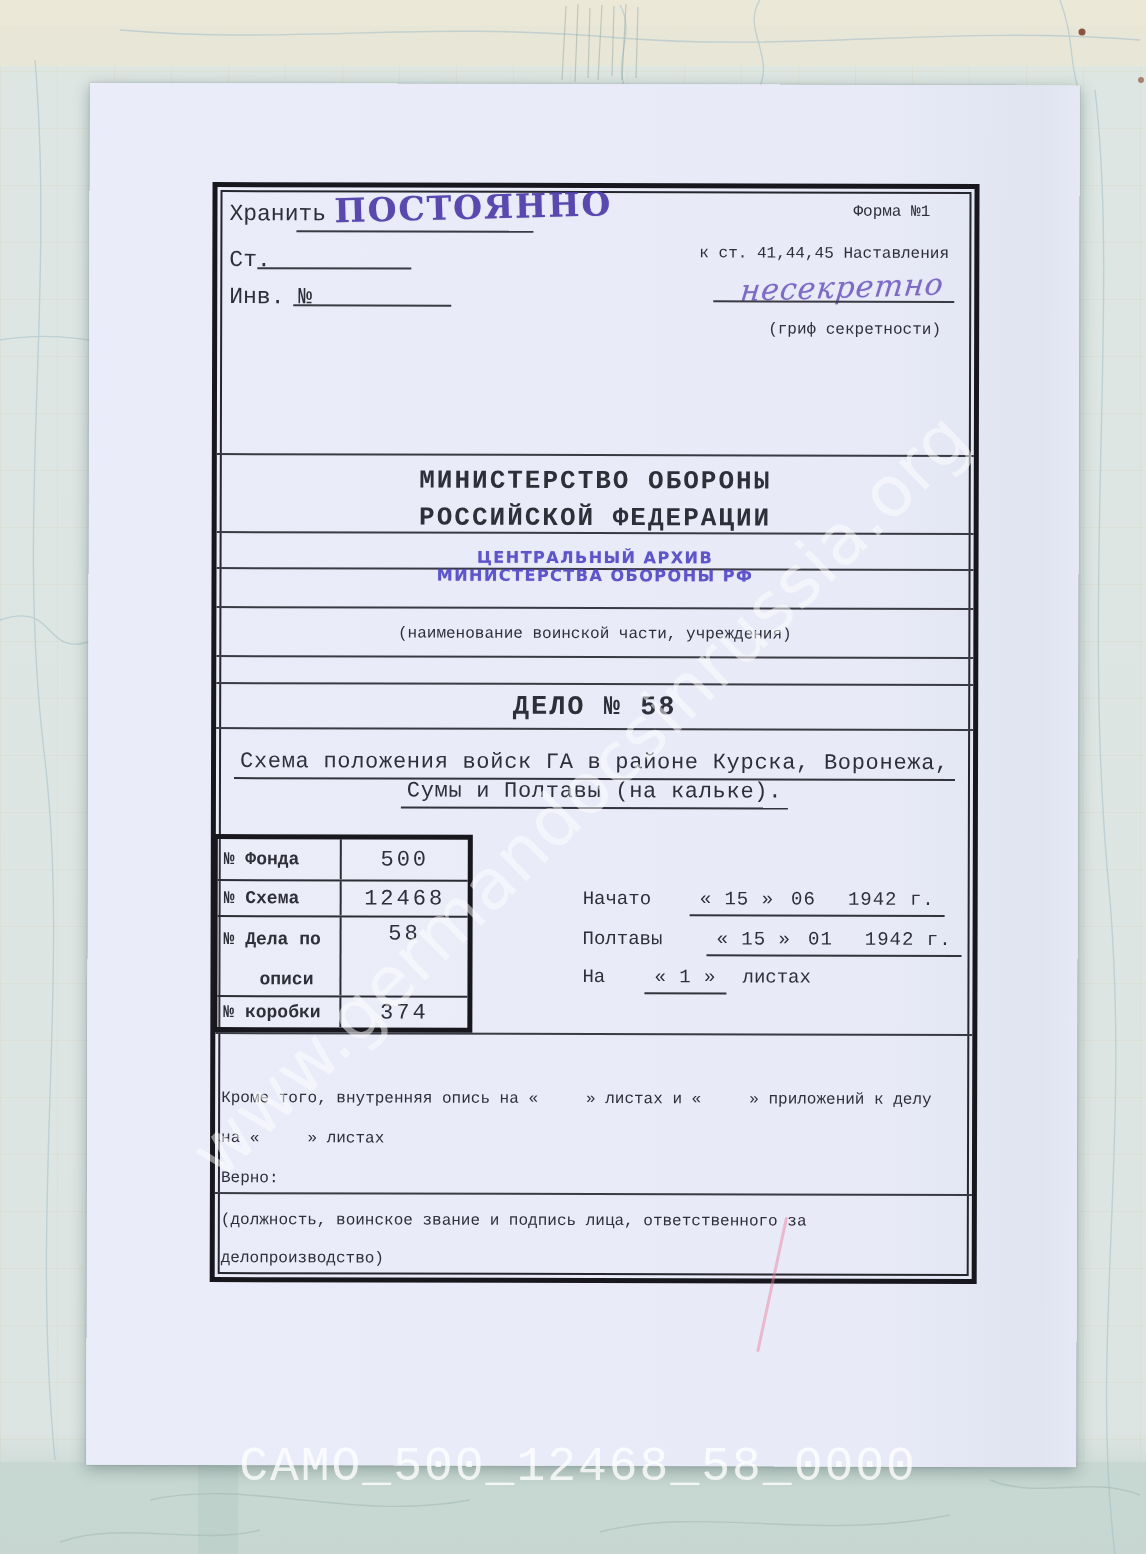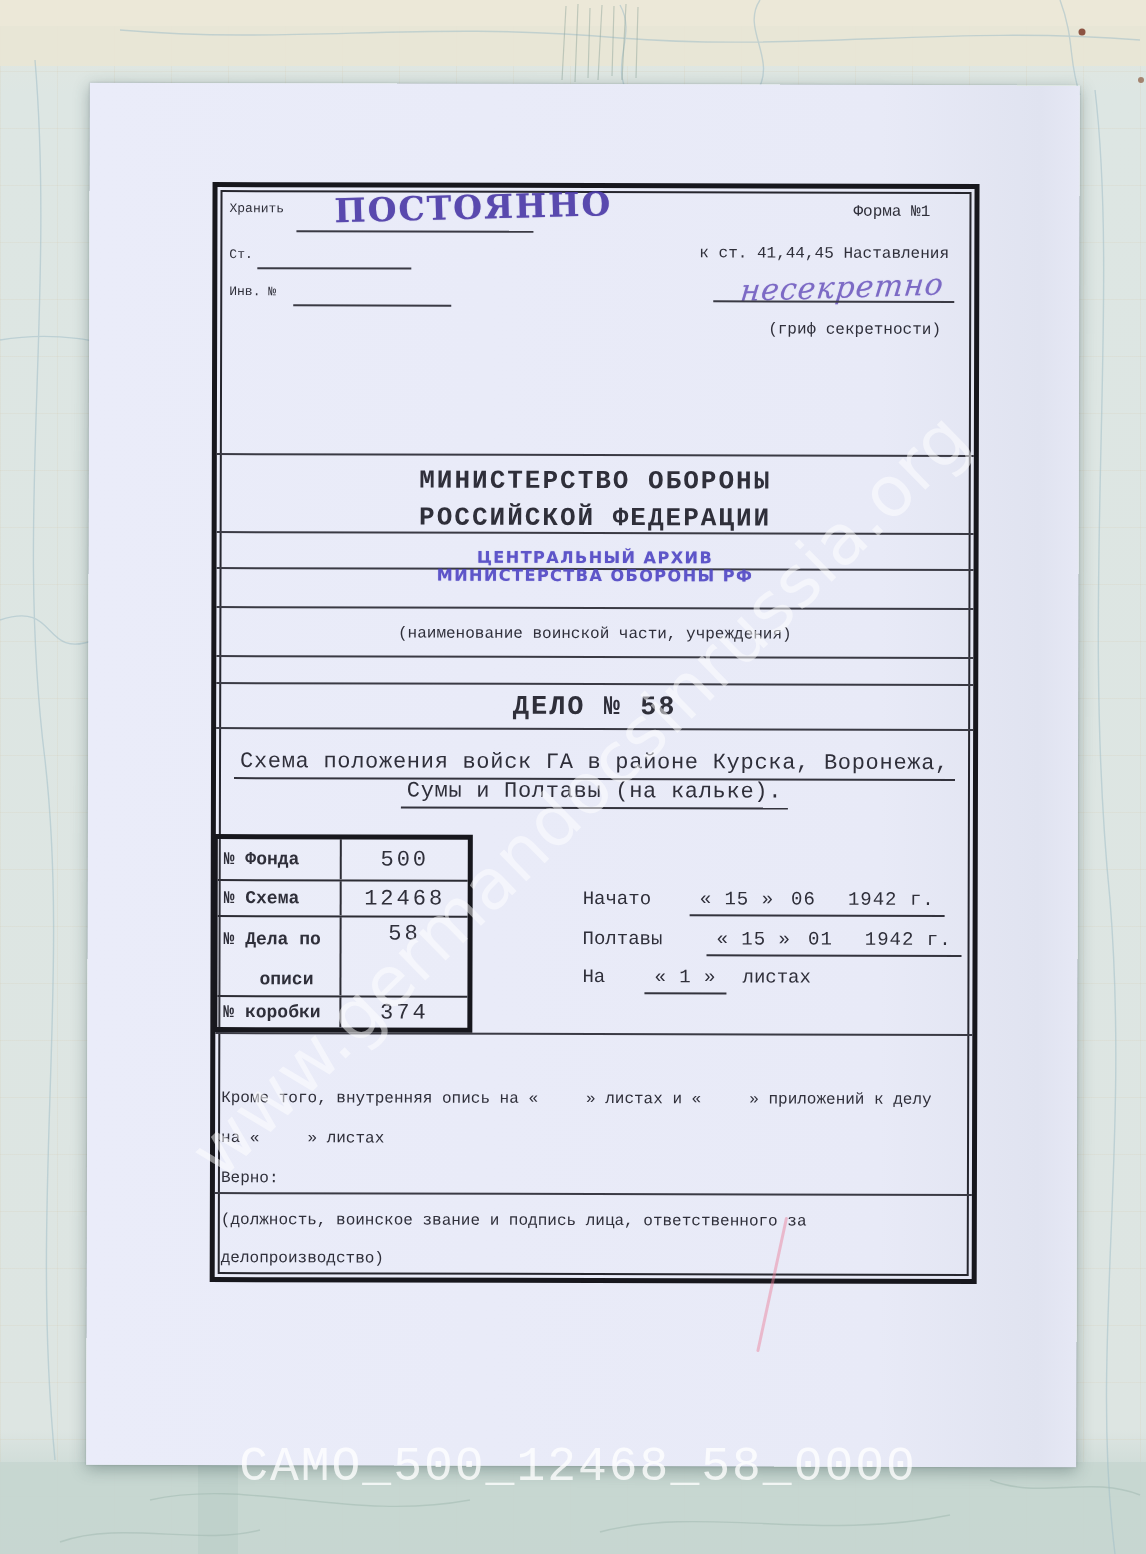--- a/index.html
+++ b/index.html
@@ -25,21 +25,21 @@
     position:absolute; left:123px; top:99px; width:767px; height:1100px;
     border:5px solid #17171d; box-sizing:border-box;
   }
   .frame::before {
     content:""; position:absolute; inset:3px; border:2px solid #26262e;
   }
   .hline { position:absolute; left:128px; width:757px; border-top:2px solid #3a3a44; height:0; }
   .blank { position:absolute; border-bottom:2px solid #3a3a44; height:0; }
   .t { position:absolute; white-space:pre; }
   .f16 { font-size:16px; }
-  .f17 { font-size:13px; }
+  .f17 { font-size:23px; }
   .center { left:128px; width:757px; text-align:center; }
   
   .stamp-permanent {
     position:absolute; font-family:"DejaVu Serif","Liberation Serif",serif;
     font-weight:bold; font-size:33px; letter-spacing:2px; color:#4d3ca8;
     transform:rotate(-1.6deg); opacity:.92; text-shadow:0 0 1px rgba(77,60,168,.55);
   }
   .stamp-archive {
     font-family:"DejaVu Sans","Liberation Sans",sans-serif; font-weight:bold;
     color:#4f45c4; letter-spacing:1.5px; opacity:.9; text-shadow:0 0 1px rgba(79,69,196,.5);

